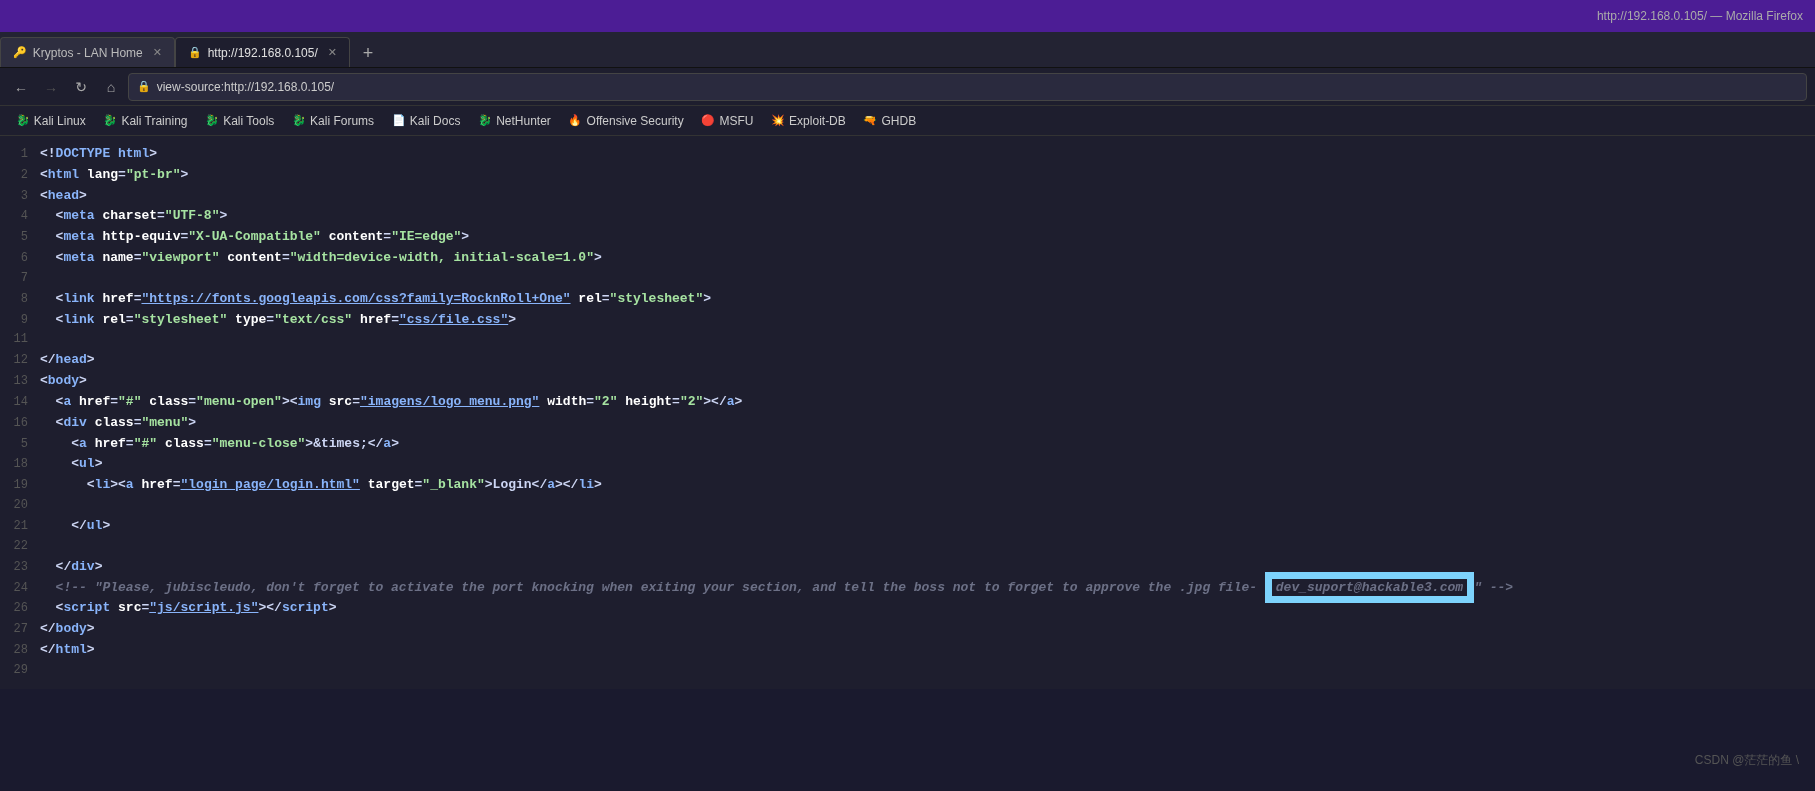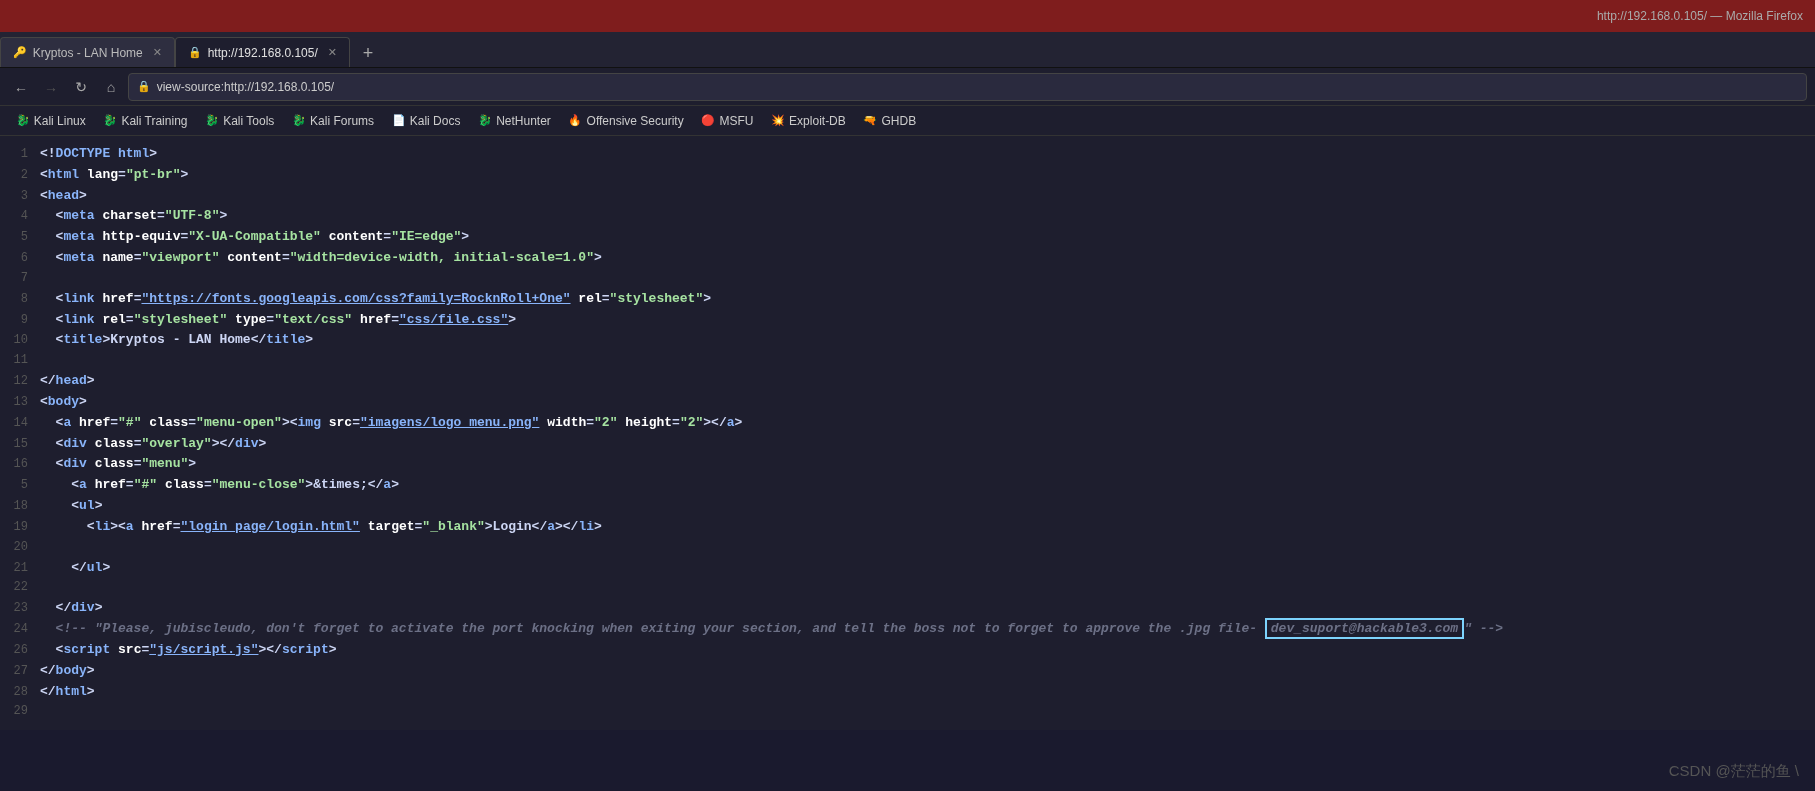--- a/index.html
+++ b/index.html
@@ -7,21 +7,21 @@
       font-family: 'Segoe UI', Arial, sans-serif;
       background: #1a1a2e;
       color: #cdd6f4;
       width: 1815px;
       min-height: 791px;
       overflow: hidden;
     }
 
     
     .titlebar {
-      background: #7f1d1d;
+      background: #4c1d95;
       height: 32px;
       display: flex;
       align-items: center;
       justify-content: flex-end;
       padding-right: 12px;
       font-size: 12px;
       color: #aaa;
     }
 
     
@@ -175,23 +175,23 @@
     
     .highlight-box {
       border: 2px solid #f38ba8;
       padding: 1px 4px;
       display: inline;
     }
 
     
     .footer-watermark {
       position: fixed;
-      bottom: 10px;
+      bottom: 22px;
       right: 16px;
-      font-size: 15px;
+      font-size: 12px;
       color: #555;
     }
   </style>
 </head>
 <body>
 
 <div class="titlebar">
   <span>http://192.168.0.105/ — Mozilla Firefox</span>
 </div>
 
@@ -294,44 +294,36 @@
     </div>
     <div class="source-line">
       <span class="line-num">8</span>
       <span class="line-content"><span class="plain">  &lt;<span class="kw">link</span> <span class="attr">href</span>=<span class="val"><span class="url">"https://fonts.googleapis.com/css?family=RocknRoll+One"</span></span> <span class="attr">rel</span>=<span class="val">"stylesheet"</span>&gt;</span></span>
     </div>
     <div class="source-line">
       <span class="line-num">9</span>
       <span class="line-content"><span class="plain">  &lt;<span class="kw">link</span> <span class="attr">rel</span>=<span class="val">"stylesheet"</span> <span class="attr">type</span>=<span class="val">"text/css"</span> <span class="attr">href</span>=<span class="val"><span class="url">"css/file.css"</span></span>&gt;</span></span>
     </div>
     <div class="source-line">
-      <span class="line-num">10</span>
-      <span class="line-content"><span class="plain">  &lt;<span class="kw">title</span>&gt;Kryptos - LAN Home&lt;/<span class="kw">title</span>&gt;</span></span>
-    </div>
-    <div class="source-line">
       <span class="line-num">11</span>
       <span class="line-content"></span>
     </div>
     <div class="source-line">
       <span class="line-num">12</span>
       <span class="line-content"><span class="plain">&lt;/<span class="kw">head</span>&gt;</span></span>
     </div>
     <div class="source-line">
       <span class="line-num">13</span>
       <span class="line-content"><span class="plain">&lt;<span class="kw">body</span>&gt;</span></span>
     </div>
     <div class="source-line">
       <span class="line-num">14</span>
       <span class="line-content"><span class="plain">  &lt;<span class="kw">a</span> <span class="attr">href</span>=<span class="val">"#"</span> <span class="attr">class</span>=<span class="val">"menu-open"</span>&gt;&lt;<span class="kw">img</span> <span class="attr">src</span>=<span class="val"><span class="url">"imagens/logo_menu.png"</span></span> <span class="attr">width</span>=<span class="val">"2"</span> <span class="attr">height</span>=<span class="val">"2"</span>&gt;&lt;/<span class="kw">a</span>&gt;</span></span>
     </div>
     <div class="source-line">
-      <span class="line-num">15</span>
-      <span class="line-content"><span class="plain">  &lt;<span class="kw">div</span> <span class="attr">class</span>=<span class="val">"overlay"</span>&gt;&lt;/<span class="kw">div</span>&gt;</span></span>
-    </div>
-    <div class="source-line">
       <span class="line-num">16</span>
       <span class="line-content"><span class="plain">  &lt;<span class="kw">div</span> <span class="attr">class</span>=<span class="val">"menu"</span>&gt;</span></span>
     </div>
     <div class="source-line">
       <span class="line-num">5</span>
       <span class="line-content"><span class="plain">    &lt;<span class="kw">a</span> <span class="attr">href</span>=<span class="val">"#"</span> <span class="attr">class</span>=<span class="val">"menu-close"</span>&gt;&amp;times;&lt;/<span class="kw">a</span>&gt;</span></span>
     </div>
     <div class="source-line">
       <span class="line-num">18</span>
       <span class="line-content"><span class="plain">    &lt;<span class="kw">ul</span>&gt;</span></span>
@@ -351,21 +343,21 @@
     <div class="source-line">
       <span class="line-num">22</span>
       <span class="line-content"></span>
     </div>
     <div class="source-line">
       <span class="line-num">23</span>
       <span class="line-content"><span class="plain">  &lt;/<span class="kw">div</span>&gt;</span></span>
     </div>
     <div class="source-line">
       <span class="line-num">24</span>
-      <span class="line-content"><span class="plain">  <span class="cm">&lt;!-- "Please, jubiscleudo, don't forget to activate the port knocking when exiting your section, and tell the boss not to forget to approve the .jpg file- <span class="highlight-box" style="border:2px solid #7dd3fc;">dev_suport@hackable3.com</span>" --&gt;</span></span></span>
+      <span class="line-content"><span class="plain">  <span class="cm">&lt;!-- "Please, jubiscleudo, don't forget to activate the port knocking when exiting your section, and tell the boss not to forget to approve the .jpg file- <span class="highlight-box" style="border:7px solid #7dd3fc;">dev_suport@hackable3.com</span>" --&gt;</span></span></span>
     </div>
     <div class="source-line">
       <span class="line-num">26</span>
       <span class="line-content"><span class="plain">  &lt;<span class="kw">script</span> <span class="attr">src</span>=<span class="val"><span class="url">"js/script.js"</span></span>&gt;&lt;/<span class="kw">script</span>&gt;</span></span>
     </div>
     <div class="source-line">
       <span class="line-num">27</span>
       <span class="line-content"><span class="plain">&lt;/<span class="kw">body</span>&gt;</span></span>
     </div>
     <div class="source-line">

